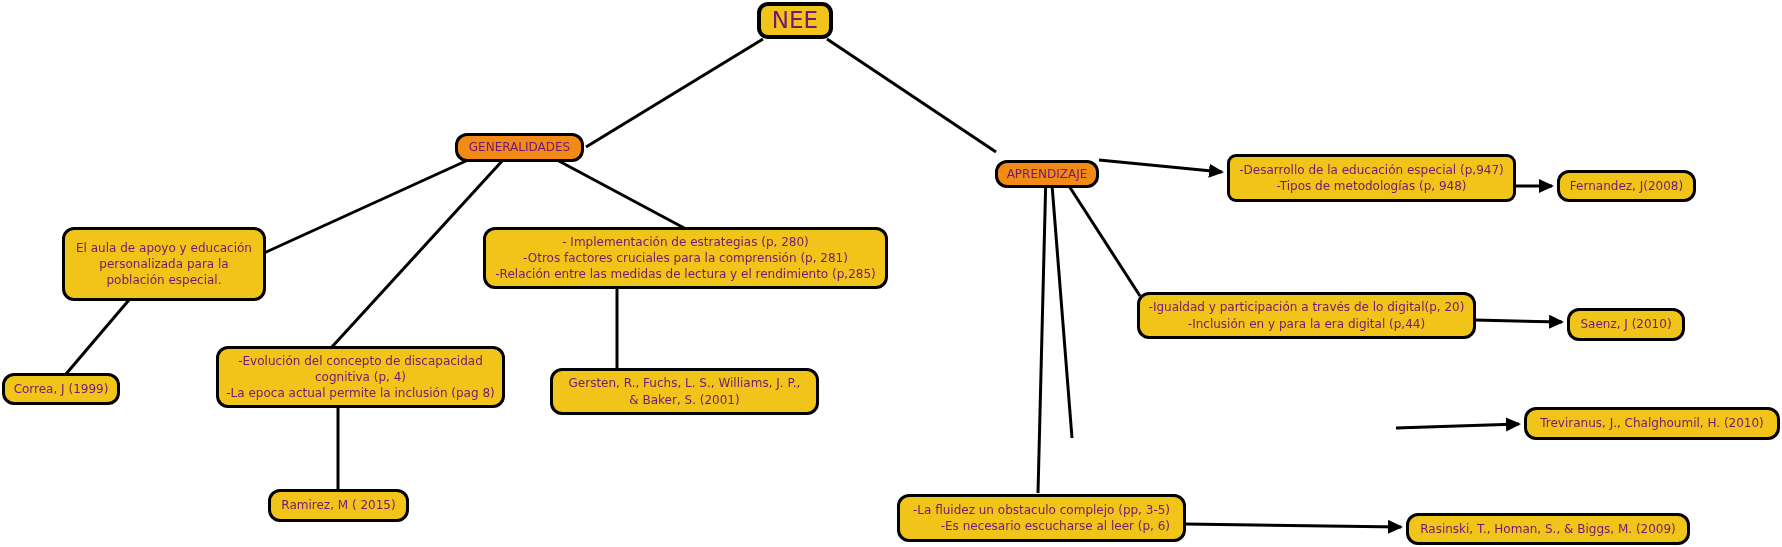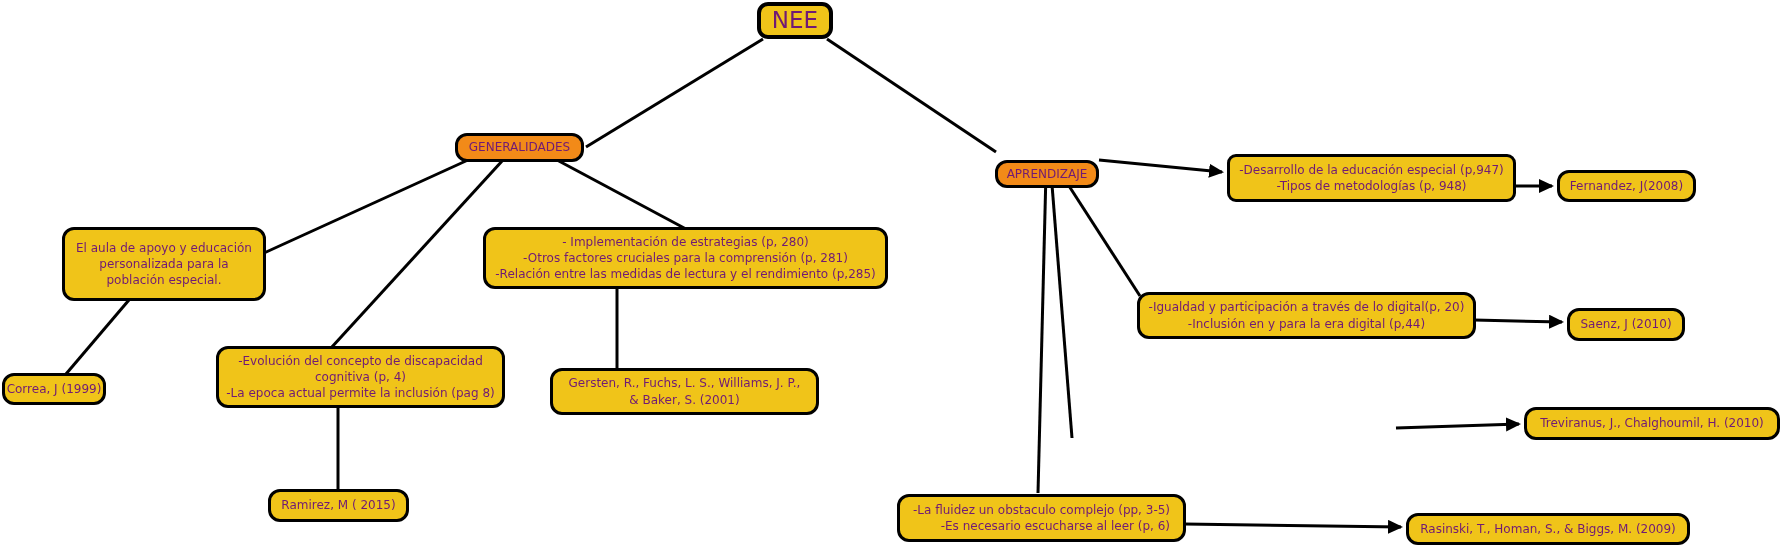--- a/index.html
+++ b/index.html
@@ -37,21 +37,21 @@
     border-width: 4px;
     border-radius: 11px;
     line-height: 1.1;
   }
   .node-topic { background: var(--orange, #F28A18); }
 
   #node-nee            { left:757px;  top:2px;   width:76px;  height:37px; }
   #node-generalidades  { left:455px;  top:133px; width:129px; height:29px; }
   #node-aprendizaje    { left:995px;  top:160px; width:104px; height:28px; }
   #node-aula           { left:62px;   top:227px; width:204px; height:74px; }
-  #node-correa         { left:2px;    top:373px; width:104px; height:32px; }
+  #node-correa         { left:2px;    top:373px; width:118px; height:32px; }
   #node-evolucion      { left:195px;  top:346px; width:289px; height:62px;margin-left:21px; }
   #node-ramirez        { left:268px;  top:489px; width:141px; height:33px; }
   #node-implementacion { left:483px;  top:227px; width:405px; height:62px; }
   #node-gersten        { left:550px;  top:368px; width:269px; height:47px; }
   #node-desarrollo     { left:1227px; top:154px; width:289px; height:48px;border-radius:9px; }
   #node-fernandez      { left:1557px; top:170px; width:139px; height:32px; }
   #node-igualdad       { left:1137px; top:292px; width:339px; height:47px; }
   #node-saenz          { left:1567px; top:308px; width:118px; height:33px; }
   #node-importancia    { left:1072px; top:402px; width:325px; height:45px; }
   #node-treviranus     { left:1524px; top:407px; width:256px; height:33px; }

